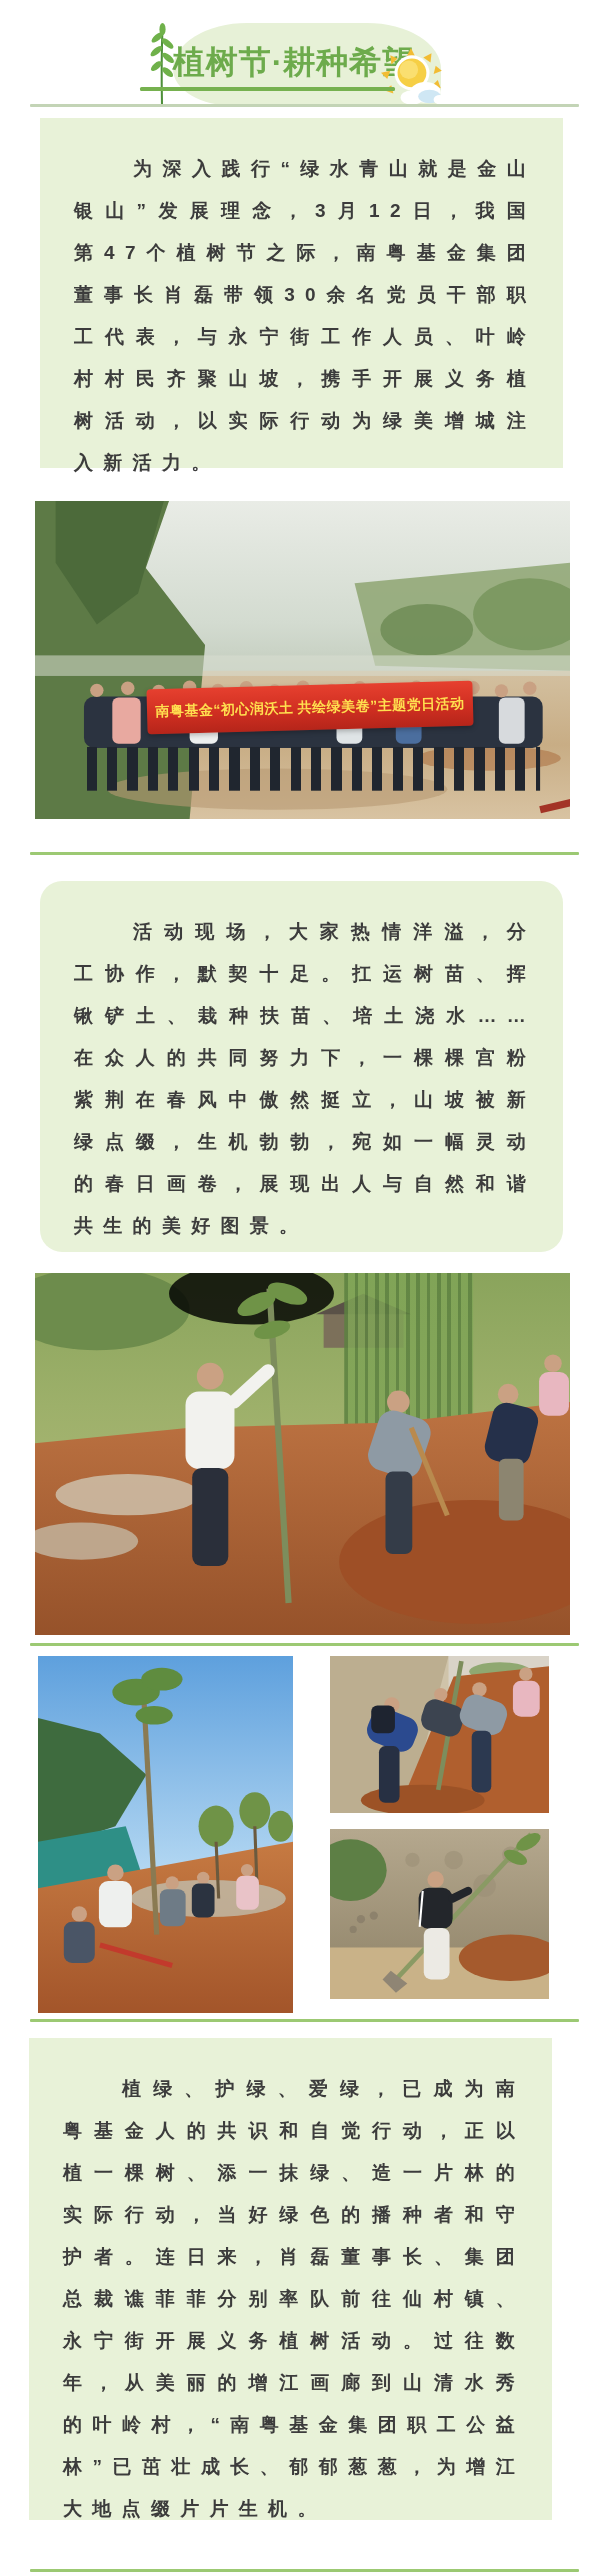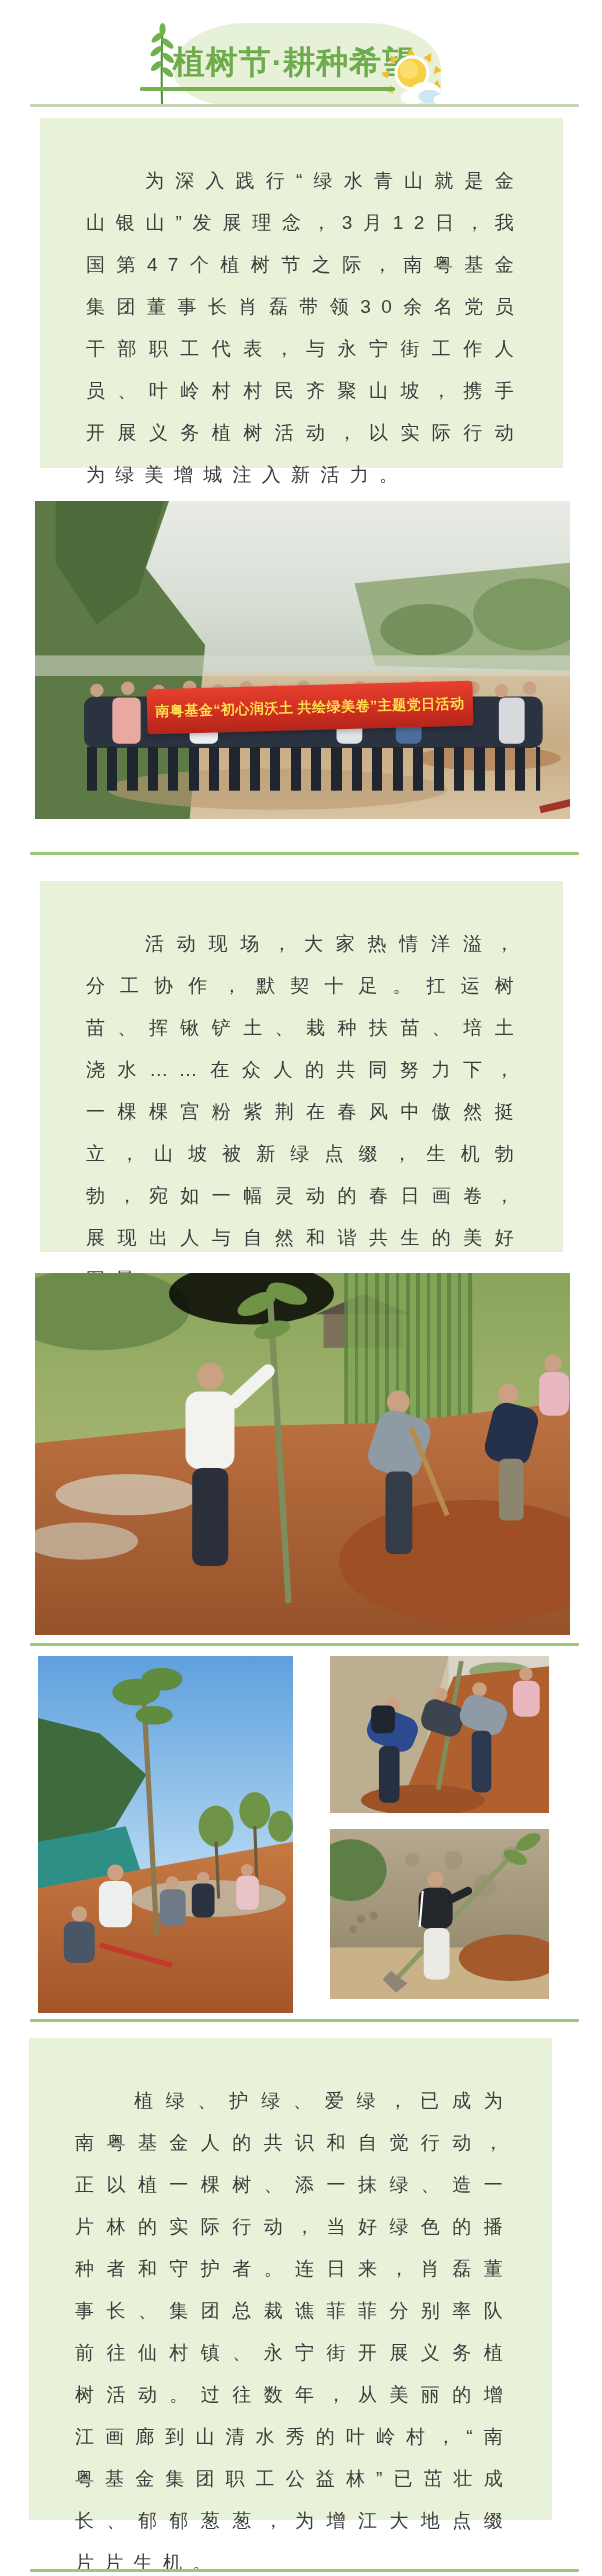--- a/index.html
+++ b/index.html
@@ -9,22 +9,22 @@
   
   #badge{left:173px;top:23px;width:268px;height:83px;background:#e7f1d7;
          border-radius:124px 124px 18.5px 103px / 77px 77px 14.4px 62px;}
   #title{left:183px;top:40px;width:222px;height:46px;display:flex;align-items:center;justify-content:center;
          font-size:32px;font-weight:bold;color:#6dab4c;letter-spacing:1px;white-space:nowrap;}
   .underline{height:3.6px;background:#76b14f;border-radius:1.5px;}
   .divider{height:2.6px;background:#9cc973;border-radius:1px;}
   .divider-soft{height:2.6px;background:#c3d4b6;border-radius:1px;}
   
   .textbox{background:#e8f2d8;}
-  .textbox p{margin:16px;padding:26px 23px 0 30px;font-size:19px;line-height:42px;letter-spacing:10.3px;
-             color:#3c3c3c;text-align:justify;text-indent:59px;}
+  .textbox p{margin:4px;padding:26px 23px 0 30px;font-size:19px;line-height:42px;letter-spacing:10.3px;
+             color:#3c3c3c;text-align:justify;text-indent:59px;font-weight:bold;}
   
   .photo{overflow:hidden;background:#d8d8d0;}
   .photo svg{display:block;width:100%;height:100%;}
   #banner{left:147px;top:685px;width:326px;height:45px;transform:rotate(-1.5deg);
           background:linear-gradient(180deg,#e6402f 0%,#d02f21 55%,#b5251a 100%);
           border-radius:4.1px;display:flex;align-items:center;justify-content:center;
           font-size:14px;font-weight:bold;color:#ffdf4f;letter-spacing:0.5px;white-space:nowrap;
           box-shadow:0 2.1px 5.2px rgba(0,0,0,.25);}
 </style>
 </head>
@@ -133,21 +133,21 @@
       </g>
       <rect x="100" y="478" width="880" height="85" fill="url(#p1legs)"></rect>
       <rect x="1180" y="0" width="0" height="0" fill="none"></rect>
       <line x1="1150" y1="560" x2="980" y2="600" stroke="#a33326" stroke-width="14"></line>
     </svg>
   </div>
   <div class="abs" id="banner">南粤基金“初心润沃土 共绘绿美卷”主题党日活动</div>
 
   <div class="abs divider" style="left:30px;top:852px;width:549px;"></div>
 
-  <div class="abs textbox" style="left:40px;top:881px;width:523px;height:371px;">
+  <div class="abs textbox" style="left:40px;top:881px;width:523px;height:371px;border-radius:22px;">
     <p>活动现场，大家热情洋溢，分工协作，默契十足。扛运树苗、挥锹铲土、栽种扶苗、培土浇水……在众人的共同努力下，一棵棵宫粉紫荆在春风中傲然挺立，山坡被新绿点缀，生机勃勃，宛如一幅灵动的春日画卷，展现出人与自然和谐共生的美好图景。</p>
   </div>
 
   <div class="abs photo" style="left:35px;top:1273px;width:535px;height:362px;">
     <svg viewBox="0 0 1038 702" preserveAspectRatio="none">
       <defs>
         <linearGradient id="p2g" x1="0" y1="0" x2="0" y2="1">
           <stop offset="0" stop-color="#8aa45c"></stop>
             <stop offset="0.6" stop-color="#9db06a"></stop>
             <stop offset="1" stop-color="#a8b573"></stop>

